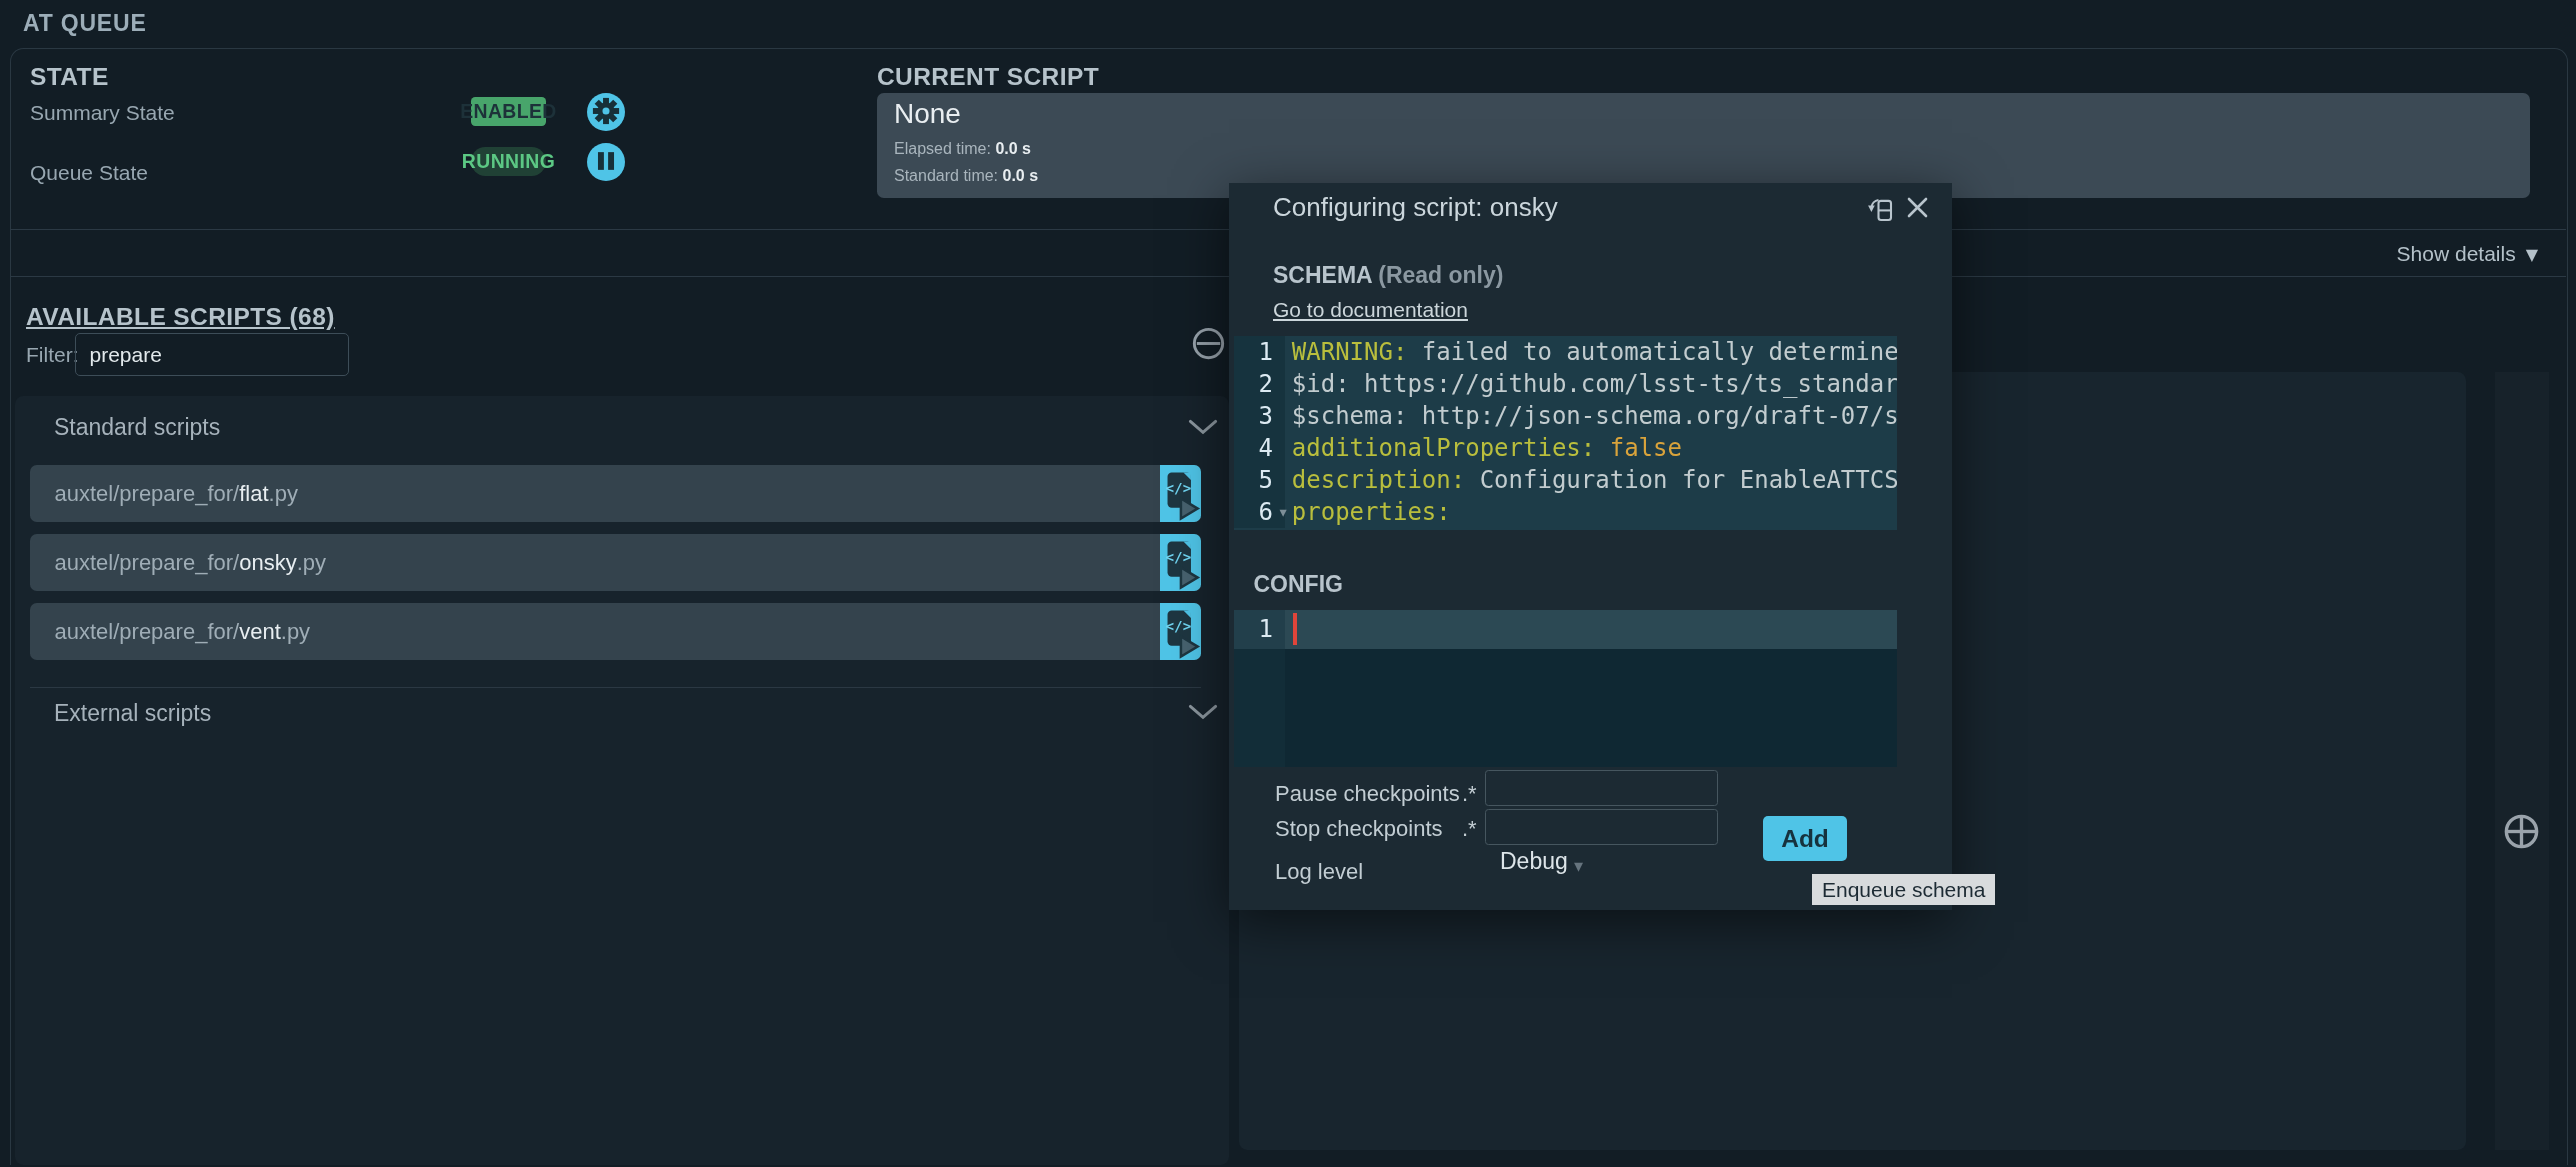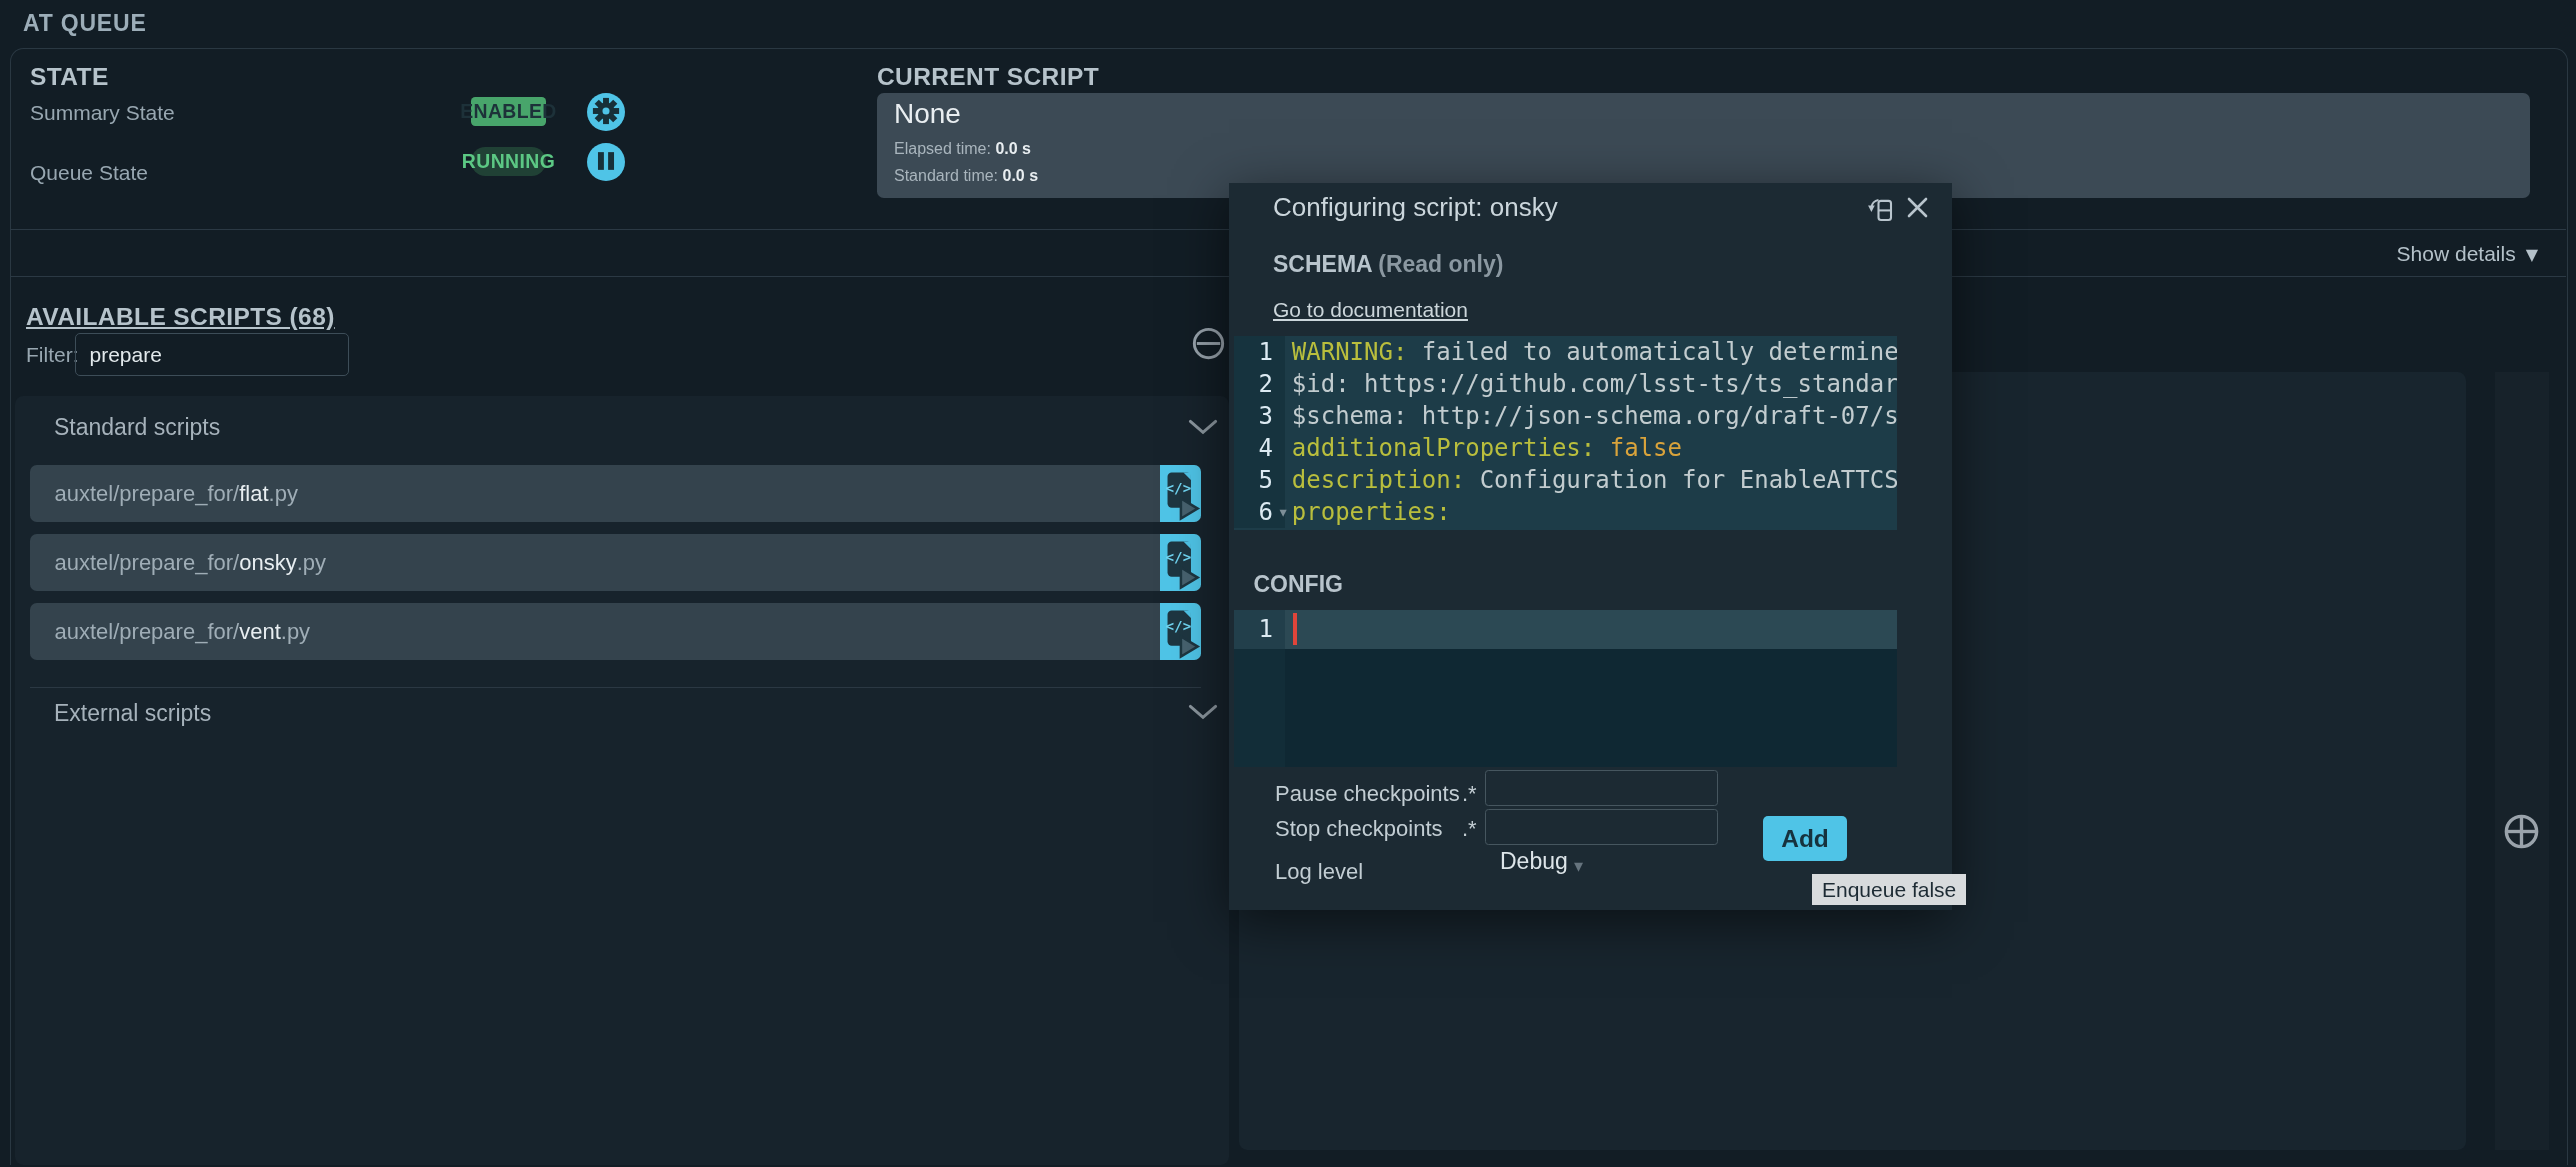--- a/index.html
+++ b/index.html
@@ -50,21 +50,21 @@
   
   .queue-panel{left:1239px;top:372px;width:1227px;height:778px;background:#18252e;border-radius:8.5px;}
   .scroll-strip{left:2495px;top:372px;width:54px;height:778px;background:rgba(255,255,255,0.025);}
   .crosshair{left:2503px;top:813px;cursor:pointer;}
 
   
   .modal{left:1229px;top:183px;width:723px;height:727px;background:#1c2a33;z-index:10;
          box-shadow:0 12px 51px rgba(0,0,0,.55);}
   .modal .title{position:absolute;left:44px;top:8.5px;font-size:26px;color:#cbd6dc;}
   .m-icon{position:absolute;cursor:pointer;}
-  .schema-head{position:absolute;left:44px;top:68px;font-size:23px;font-weight:bold;color:#b8c4cc;}
+  .schema-head{position:absolute;left:44px;top:79px;font-size:23px;font-weight:bold;color:#b8c4cc;}
   .schema-head .ro{color:#8b98a1;}
   .doc-link{position:absolute;left:44px;top:115px;font-size:21px;color:#ccd6db;
             text-decoration:underline;cursor:pointer;}
   .editor{position:absolute;left:5px;width:663px;overflow:hidden;
           font-family:"DejaVu Sans Mono",monospace;font-size:24px;}
   .schema-editor{top:153px;height:194px;background:#1d3c48;}
   .code-line{display:flex;height:32px;line-height:32px;white-space:pre;}
   .gutter{width:51px;min-width:51px;background:#16333e;color:#dceaf2;text-align:right;
           padding-right:12px;box-sizing:border-box;position:relative;}
   .gutter .fold{position:absolute;right:-1.7px;top:0;font-size:14.4px;color:#7d8f98;
@@ -309,16 +309,16 @@
     <div class="regex" style="left:233px;top:633px;">.*</div>
     <input class="chk-input" style="top: 626px;" value="">
 
     <div class="form-lbl" style="left:46px;top:676px;">Log level</div>
     <div class="loglevel-value">Debug</div>
     <div class="dd-arrow">▾</div>
 
     <button class="add-btn">Add</button>
   </div>
 
-  <div class="abs tooltip">Enqueue false</div>
+  <div class="abs tooltip">Enqueue schema</div>
 
 </div>
 
 
 </body></html>

